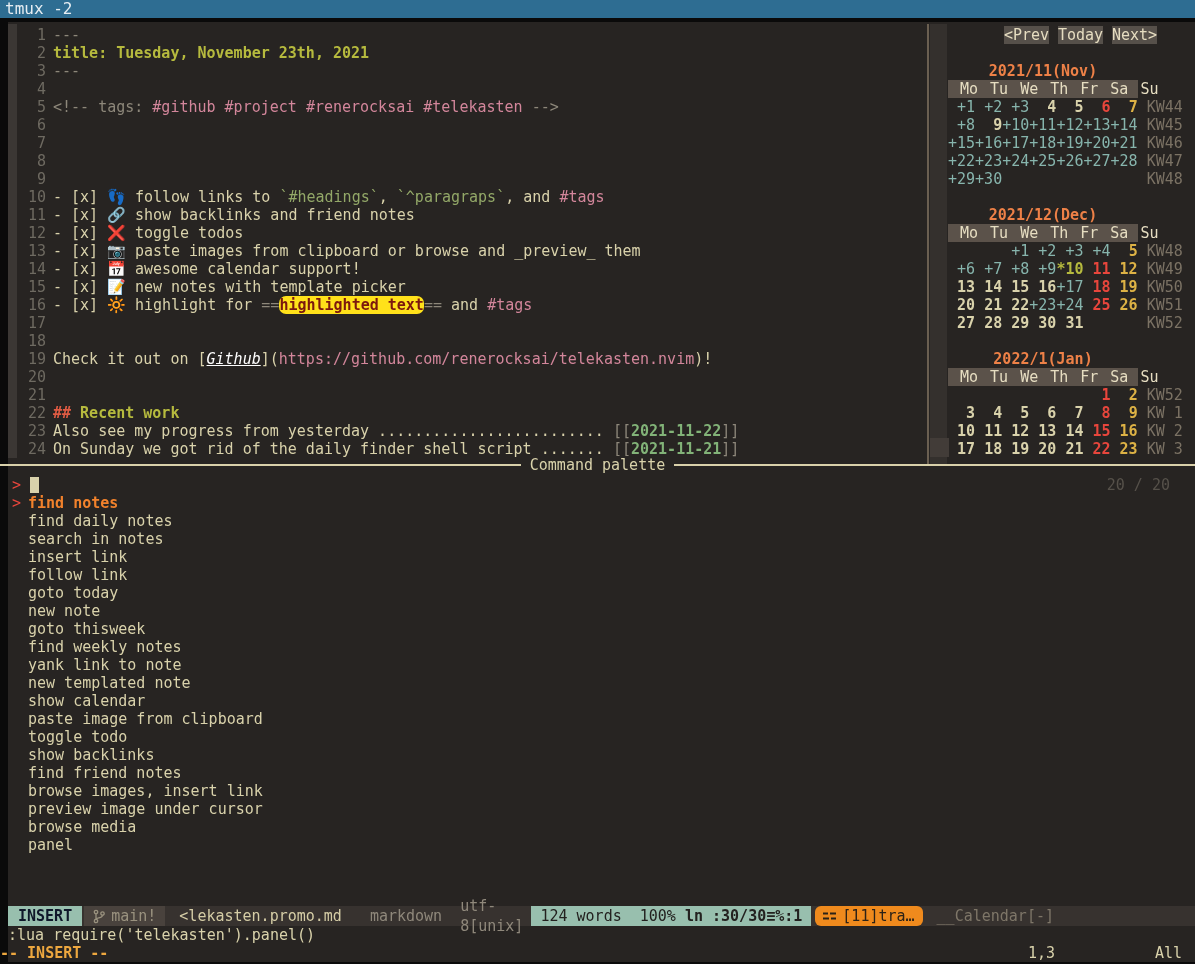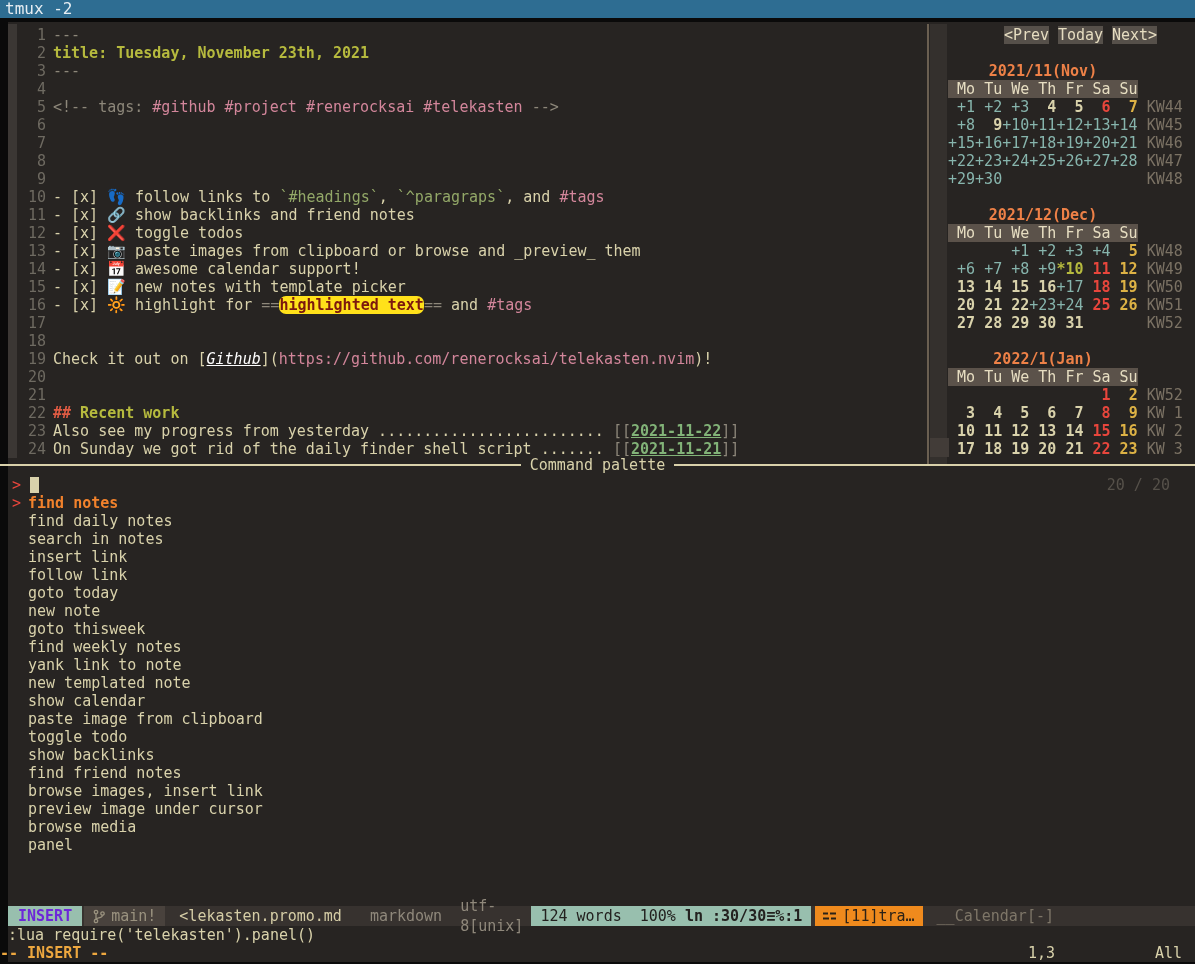--- a/index.html
+++ b/index.html
@@ -29,35 +29,35 @@
   .eline{position:relative;height:18px;}
   .lnum{position:absolute;left:0;width:38px;text-align:right;color:#6e6a61;}
   .ltext{position:absolute;left:45px;white-space:pre;}
 
   .fg{color:#d9d2ab;}
   .gray{color:#8d877a;}
   .ylw{color:#b6ba3e;font-weight:bold;}
   .hash{color:#df5b43;font-weight:bold;}
   .pink{color:#d3869b;}
   .code{color:#93a868;}
-  .link{color:#82b378;font-weight:bold;text-decoration:underline;}
+  .link{color:#82b378;font-weight:bold;}
   .url{color:#d3869b;}
   .hl{background:#ffe11a;color:#7c180e;font-weight:bold;border-radius:7px;}
   .ul{color:#ffffff;text-decoration:underline;font-style:italic;}
   .em{color:#e8b33a;}
   .it{color:#d9d2ab;}
 
   
   #calendar{left:948px;top:26px;width:240px;}
   #calnav{position:absolute;left:56px;top:0;height:18px;display:flex;gap:9px;}
   .navbtn{background:#56504a;color:#e6ddc1;padding:0 0;width:45px;text-align:center;height:18px;}
   .cmonth{position:absolute;left:0;width:240px;}
   .ctitle{width:190px;text-align:center;color:#ee8147;font-weight:bold;height:18px;}
   .chead{display:flex;width:190px;background:#5b524a;height:18px;}
-  .chead .cell{color:#e6ddc1;}
+  .chead .cell{color:#e6ddc1;padding-left:12px;}
   .cweek{display:flex;height:18px;}
   .cell{width:27.1px;text-align:right;display:inline-block;}
   .kw{margin-left:9px;width:40px;color:#7b7264;}
   .day{color:#d9d2ab;font-weight:bold;}
   .note{color:#87b5ad;}
   .sat{color:#e8463c;font-weight:bold;}
   .sun{color:#ddb245;font-weight:bold;}
   .today{color:#b6ba3e;font-weight:bold;}
 
   
@@ -69,28 +69,28 @@
   #cursorblock{position:absolute;left:22px;top:1px;width:9px;height:16px;background:#d9d2ab;}
   #counter{left:1100px;top:476px;width:70px;text-align:right;color:#56514a;}
   #selrow{left:8px;top:494px;height:18px;}
   #selrow .sel{position:absolute;left:20px;color:#f2822c;font-weight:bold;}
   #palitems{left:28px;top:512px;}
   .pitem{height:18px;color:#d9d2ab;}
 
   
   #statusline{left:8px;top:906px;width:1187px;height:20px;background:#37322f;display:flex;align-items:center;}
   .seg{height:20px;line-height:20px;display:flex;align-items:center;}
-  #seg-mode{background:#98bfae;color:#6d28d9;font-weight:bold;padding:0 10px;}
+  #seg-mode{background:#98bfae;color:#0f172a;font-weight:bold;padding:0 10px;}
   #seg-branch{background:#49423d;color:#9a927f;padding:0 9px;margin-left:2px;gap:6px;}
   #seg-file{color:#d5cda6;margin-left:14px;}
   #seg-ft{color:#8f887b;margin-left:28px;}
   #seg-enc{color:#8f887b;margin-left:18px;}
   #seg-stats{background:#98bfae;color:#23211f;padding:0 9px;margin-left:auto;}
   #seg-stats .b{font-weight:bold;text-align:right;}
-  #seg-buf{background:#ef8a1d;color:#2c2217;padding:0 8px;margin-left:4px;gap:6px;}
+  #seg-buf{background:#ef8a1d;color:#2c2217;padding:0 8px;margin-left:4px;gap:6px;border-radius:6px;}
   #seg-caltab{color:#7e7668;margin-left:14px;margin-right:141px;}
 
   
   #cmdline{left:8px;top:926px;height:18px;color:#d9d2ab;}
   #ruler{left:0;top:944px;width:1195px;height:18px;}
   #ruler .mode{position:absolute;left:0;color:#eda73f;font-weight:bold;}
   #ruler .pos{position:absolute;left:1028px;}
   #ruler .scroll{position:absolute;left:1155px;}
 </style>
 </head>

